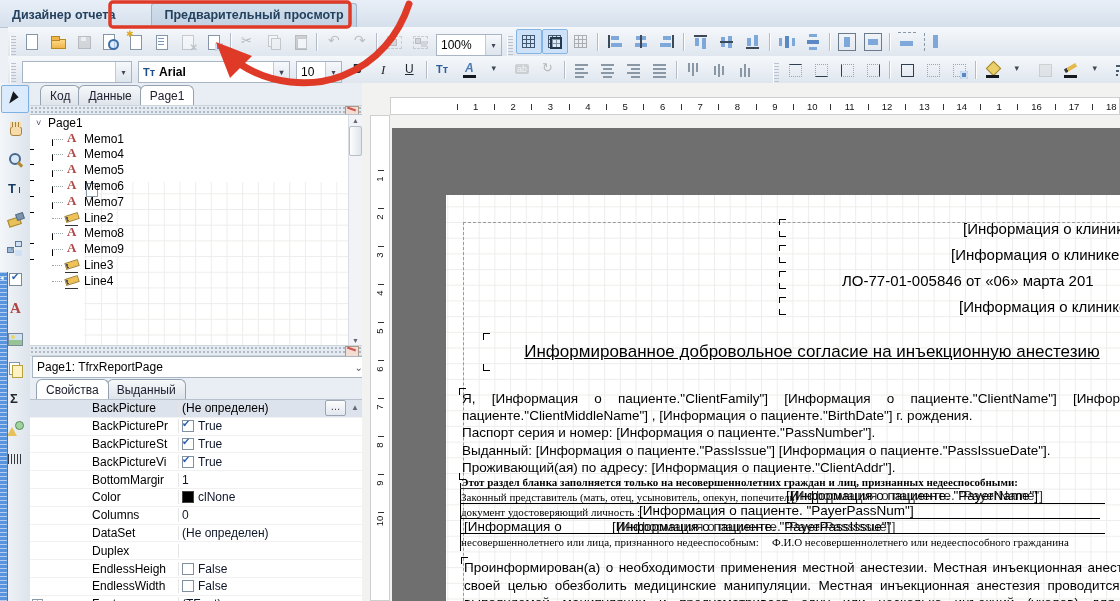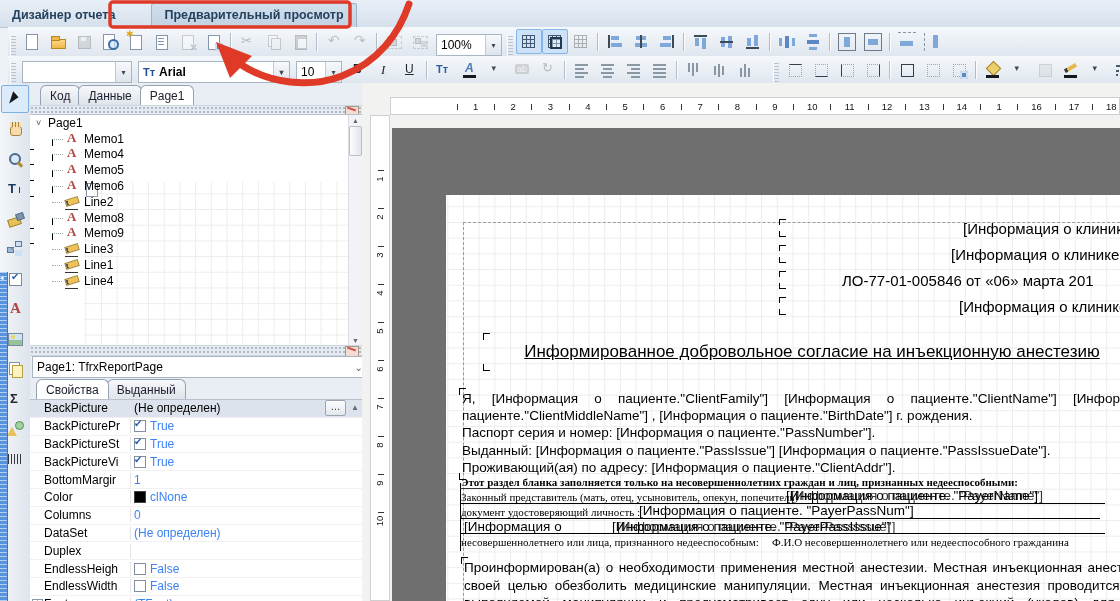--- a/index.html
+++ b/index.html
@@ -218,22 +218,22 @@
   .objcombo{position:absolute;left:2px;top:273px;width:326px;height:20px;background:#fff;border:1px solid #a9b5c2;
      display:flex;align-items:center;font-size:12px;padding:0 4px;}
   .objcombo .chev{margin-left:auto;font-size:10px;color:#556;}
   .ptabs2{position:absolute;left:0;top:296px;height:20px;display:flex;padding-left:6px;}
   .pgrid{position:absolute;left:0;top:316px;width:332px;height:202px;background:#fff;border-top:1px solid #b9c2cc;overflow:hidden;}
   .prow{display:flex;align-items:center;height:16.8px;font-size:12px;padding-left:14px;border-bottom:1px solid #f1f1f1;position:relative;}
   .prow.sel{background:#dde3ec;}
   .pexp{display:none;position:absolute;left:2px;top:3px;width:9px;height:9px;border:1px solid #8a97a5;background:#fff;font-size:9px;line-height:7px;text-align:center;color:#333;}
   .prow.expand .pexp{display:block;}
   .pexp::before{content:"+";}
-  .pname{width:86px;flex:none;overflow:hidden;white-space:nowrap;border-right:1px solid #e6e6e6;}
-  .pval{flex:1;display:flex;align-items:center;overflow:hidden;white-space:nowrap;color:#3b82f6;padding-left:3px;}
+  .pname{width:86px;flex:none;overflow:hidden;white-space:nowrap;border-right:1px solid #e6e6e6;margin-left:48px;}
+  .pval{flex:1;display:flex;align-items:center;overflow:hidden;white-space:nowrap;color:#0f172a;padding-left:3px;}
   .prow.ellipsis .pval{color:#000;}
   .pchk{display:none;width:10px;height:10px;border:1px solid #8090a0;background:#fff;margin-right:4px;position:relative;flex:none;}
   .prow.check-on .pchk,.prow.check-off .pchk{display:inline-block;}
   .prow.check-on .pchk::before{content:"✔";position:absolute;left:-1px;top:-3px;font-size:10px;color:#2b5fb0;}
   .pswatch{display:none;width:10px;height:10px;background:#000;border:1px solid #444;margin-right:4px;flex:none;}
   .prow.color .pswatch{display:inline-block;}
   .pbtn{display:none;margin-left:auto;margin-right:16px;width:19px;height:14px;border:1px solid #9aa6b4;
      background:linear-gradient(#fdfdfd,#e2e7ee);color:#333;font-size:10px;line-height:11px;text-align:center;border-radius:2px;flex:none;}
   .prow.ellipsis .pbtn{display:block;}
   .pgridup{position:absolute;right:3px;top:3px;font-size:8px;color:#667;}
@@ -588,39 +588,39 @@
           <span>Memo4</span>
         </div>
           <div class="trow kid memo">
           <span class="ticon"></span>
           <span>Memo5</span>
         </div>
           <div class="trow kid memo">
           <span class="ticon"></span>
           <span>Memo6</span>
         </div>
+          <div class="trow kid memo">
+          <span class="ticon"></span>
+          <span>Memo7</span>
+        </div>
           <div class="trow kid line">
           <span class="ticon"></span>
           <span>Line2</span>
         </div>
           <div class="trow kid memo">
           <span class="ticon"></span>
           <span>Memo8</span>
         </div>
           <div class="trow kid memo">
           <span class="ticon"></span>
           <span>Memo9</span>
         </div>
           <div class="trow kid line">
           <span class="ticon"></span>
           <span>Line3</span>
-        </div>
-          <div class="trow kid line">
-          <span class="ticon"></span>
-          <span>Line1</span>
         </div>
           <div class="trow kid line">
           <span class="ticon"></span>
           <span>Line4</span>
         </div>
         </div>
       <div class="vscroll">
         <span class="sarr">▲</span>
         <span class="sthumb"></span>
         <span class="sarr down">▼</span>

